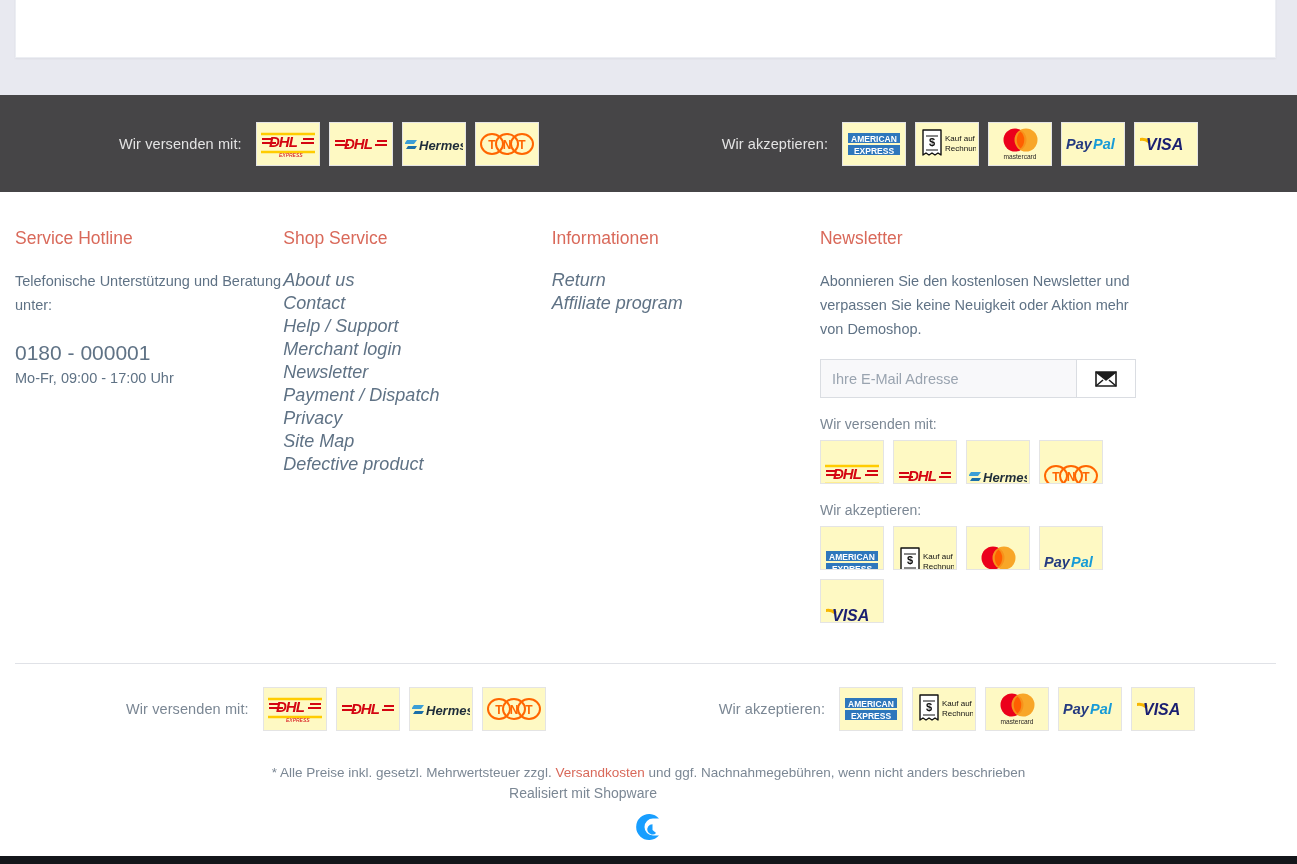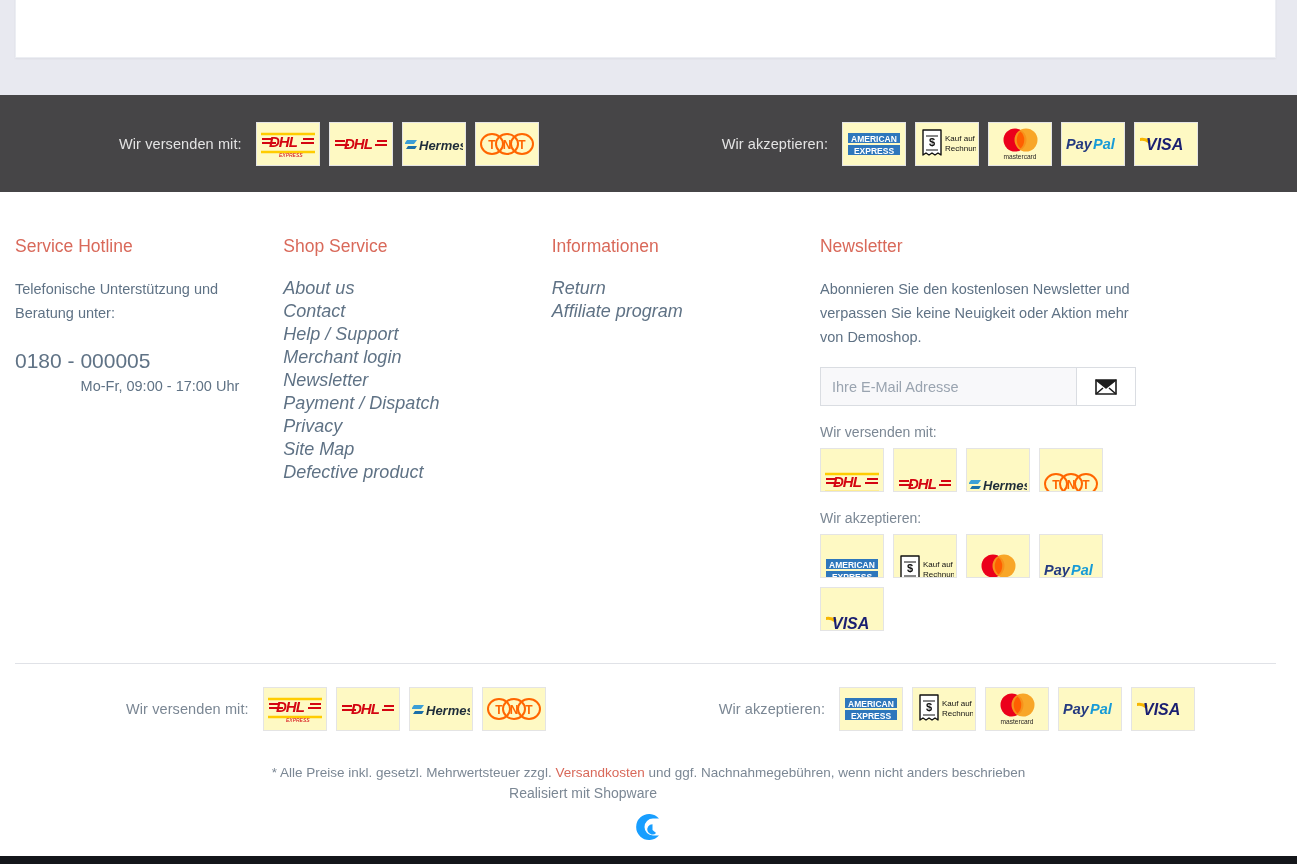--- a/index.html
+++ b/index.html
@@ -45,42 +45,41 @@
     display: flex; align-items: center; justify-content: center;
     overflow: hidden;
   }
   .tile.bar { width: 64px; height: 44px; }
   .tile.col { width: 64px; height: 44px; }
   .tile svg { display: block; }
 
   
   .footer-cols {
     position: absolute; left: 0; top: 192px; width: 1151px; height: 470px;
-    padding: 16px 15px;
+    padding: 8px 15px;
     display: flex;
-    gap: 44px;
   }
   .col { padding-top: 28px; }
   .col-1 { width: 315px; }
   .col-2 { width: 315px; }
   .col-3 { width: 315px; }
   .col-4 { width: 337px; }
 
   .col-title {
     color: #d9695a; font-size: 17.5px; font-weight: 400;
     margin-bottom: 20px; line-height: 1.2;
   }
   .col-text {
     color: #5f7285; font-size: 14.5px; line-height: 24px;
   }
   .phone {
     color: #5f7285; font-size: 21px; line-height: 28px;
     margin-top: 22px;
   }
-  .hours { color: #5f7285; font-size: 14.5px; line-height: 22px; text-align: right; }
+  .hours { color: #5f7285; font-size: 14.5px; line-height: 22px; }
 
   .link-list { list-style: none; }
   .link-list li { line-height: 23px; }
   .link-list a {
     color: #5f7285; font-size: 18px; text-decoration: none; font-style: italic;
   }
 
   
   .nl-text { color: #5f7285; font-size: 14.5px; line-height: 24px; }
   .nl-form {
@@ -246,21 +245,21 @@
         </div>
       </div>
     </div>
   </div>
 
   <div class="footer-cols">
 
     <div class="col col-1">
       <div class="col-title">Service Hotline</div>
       <div class="col-text">Telefonische Unterstützung und Beratung unter:</div>
-      <div class="phone">0180 - 000005</div>
+      <div class="phone">0180 - 000001</div>
       <div class="hours">Mo-Fr, 09:00 - 17:00 Uhr</div>
     </div>
 
     <div class="col col-2">
       <div class="col-title">Shop Service</div>
       <ul class="link-list">
         <li><a href="#">About us</a></li>
         <li><a href="#">Contact</a></li>
         <li><a href="#">Help / Support</a></li>
         <li><a href="#">Merchant login</a></li>

